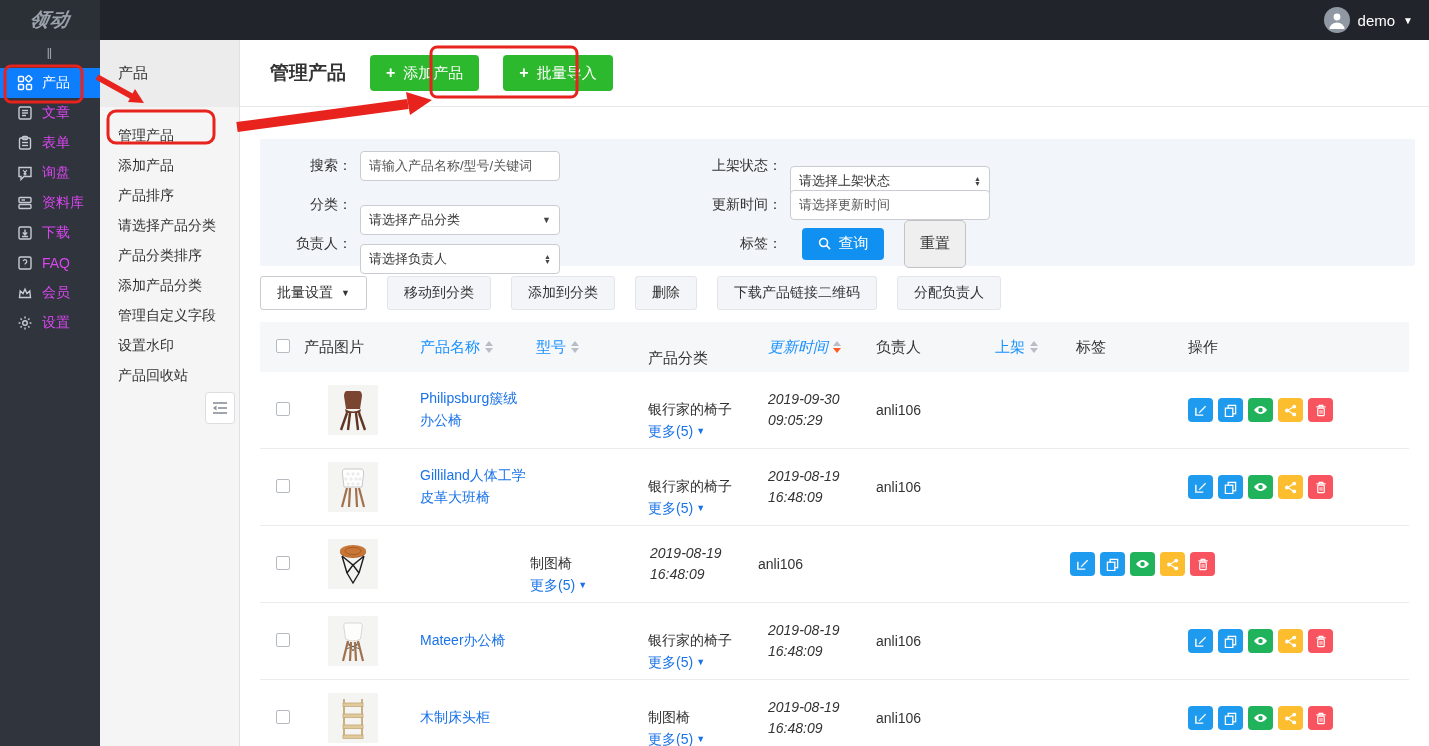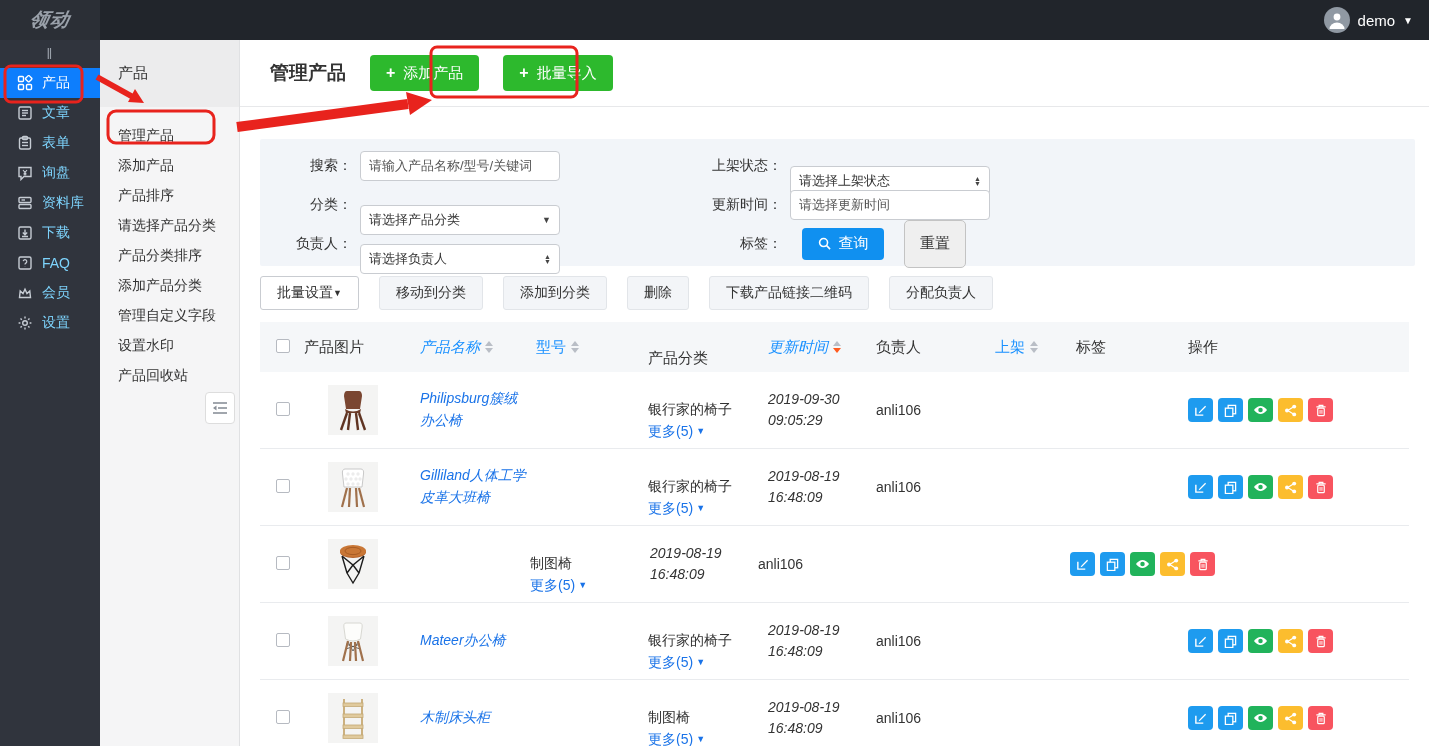--- a/index.html
+++ b/index.html
@@ -16,21 +16,21 @@
   .avatar { width:26px; height:26px; border-radius:50%; background:#9099a3; position:relative; overflow:hidden; }
   .avatar svg { position:absolute; left:4px; top:4px; }
   .username { color:#fff; font-size:15px; }
   .user-caret { color:#fff; font-size:10px; }
 
   
   .sidebar { position:absolute; left:0; top:40px; width:100px; height:706px; background:#30343d; }
   .collapse-handle { height:28px; display:flex; align-items:center; justify-content:center;
     color:#9aa1aa; font-size:14px; letter-spacing:1px; }
   .side-item { height:30px; display:flex; align-items:center; padding-left:16px; gap:9px;
-    color:#7dd3fc; font-size:14px; cursor:pointer; }
+    color:#d946ef; font-size:14px; cursor:pointer; }
   .side-item .ic { width:17px; height:17px; display:flex; align-items:center; justify-content:center; }
   .side-item.active { background:#0d7efd; color:#fff; }
   .side-item svg { stroke:#c6ccd4; }
   .side-item.active svg { stroke:#ffffff; }
 
   
   .submenu { position:absolute; left:100px; top:40px; width:140px; height:706px;
     background:#f5f5f6; border-right:1px solid #e0e1e3; }
   .submenu-header { height:67px; background:#ececed; display:flex; align-items:center;
     padding-left:18px; font-size:15px; color:#333; }
@@ -69,32 +69,32 @@
   .btn-query { margin-left:12px; background:#1090f0; border:none; color:#fff; height:32px; width:82px;
     border-radius:4px; font-size:15px; display:flex; align-items:center; justify-content:center; gap:8px;
     cursor:pointer; font-family:inherit; }
   .btn-reset { margin-left:20px; background:#efefef; border:1px solid #c3c3c3; color:#333; height:48px;
     width:62px; border-radius:5px; font-size:15px; cursor:pointer; font-family:inherit; }
 
   
   .bulk-row { position:absolute; left:20px; top:236px; display:flex; gap:20px; }
   .btn-bulk { height:34px; padding:0 16px; font-size:14px; color:#333; background:#f3f5f8;
     border:1px solid #e2e5e9; border-radius:3px; cursor:pointer; font-family:inherit;
-    display:flex; align-items:center; }
+    display:flex; align-items:center; gap:8px; }
   .btn-bulk.first { background:#fff; border:1px solid #c9ccd1; }
   .bulk-caret { font-size:9px; color:#333; }
 
   
   .table { position:absolute; left:20px; top:282px; width:1149px; }
   .tr { display:flex; align-items:center; }
   .thead { height:50px; background:#f5f7f9; font-size:15px; color:#333; }
   .row { height:77px; border-bottom:1px solid #e9ebee; font-size:14px; color:#333; }
   .c-check { width:40px; padding-left:16px; }
   .c-img { width:115px; padding-left:4px; }
-  .c-name { width:118px; padding-left:5px;font-style:italic; }
+  .c-name { width:118px; padding-left:5px; }
   .c-model { width:112px; padding-left:3px; }
   .c-cat { width:120px; padding-left:3px;margin-top:22px; }
   .c-upd { width:108px; padding-left:3px;font-style:italic; }
   .c-owner { width:118px; padding-left:3px; }
   .c-status { width:82px; padding-left:4px; }
   .c-tags { width:112px; padding-left:3px; }
   .c-act { flex:1; padding-left:3px; }
   .th-sort { display:inline-flex; align-items:center; gap:5px; color:#1890ff; cursor:pointer; }
   .carets { display:inline-flex; flex-direction:column; gap:2px; }
   .car-up { width:0; height:0; border-left:4px solid transparent; border-right:4px solid transparent;

